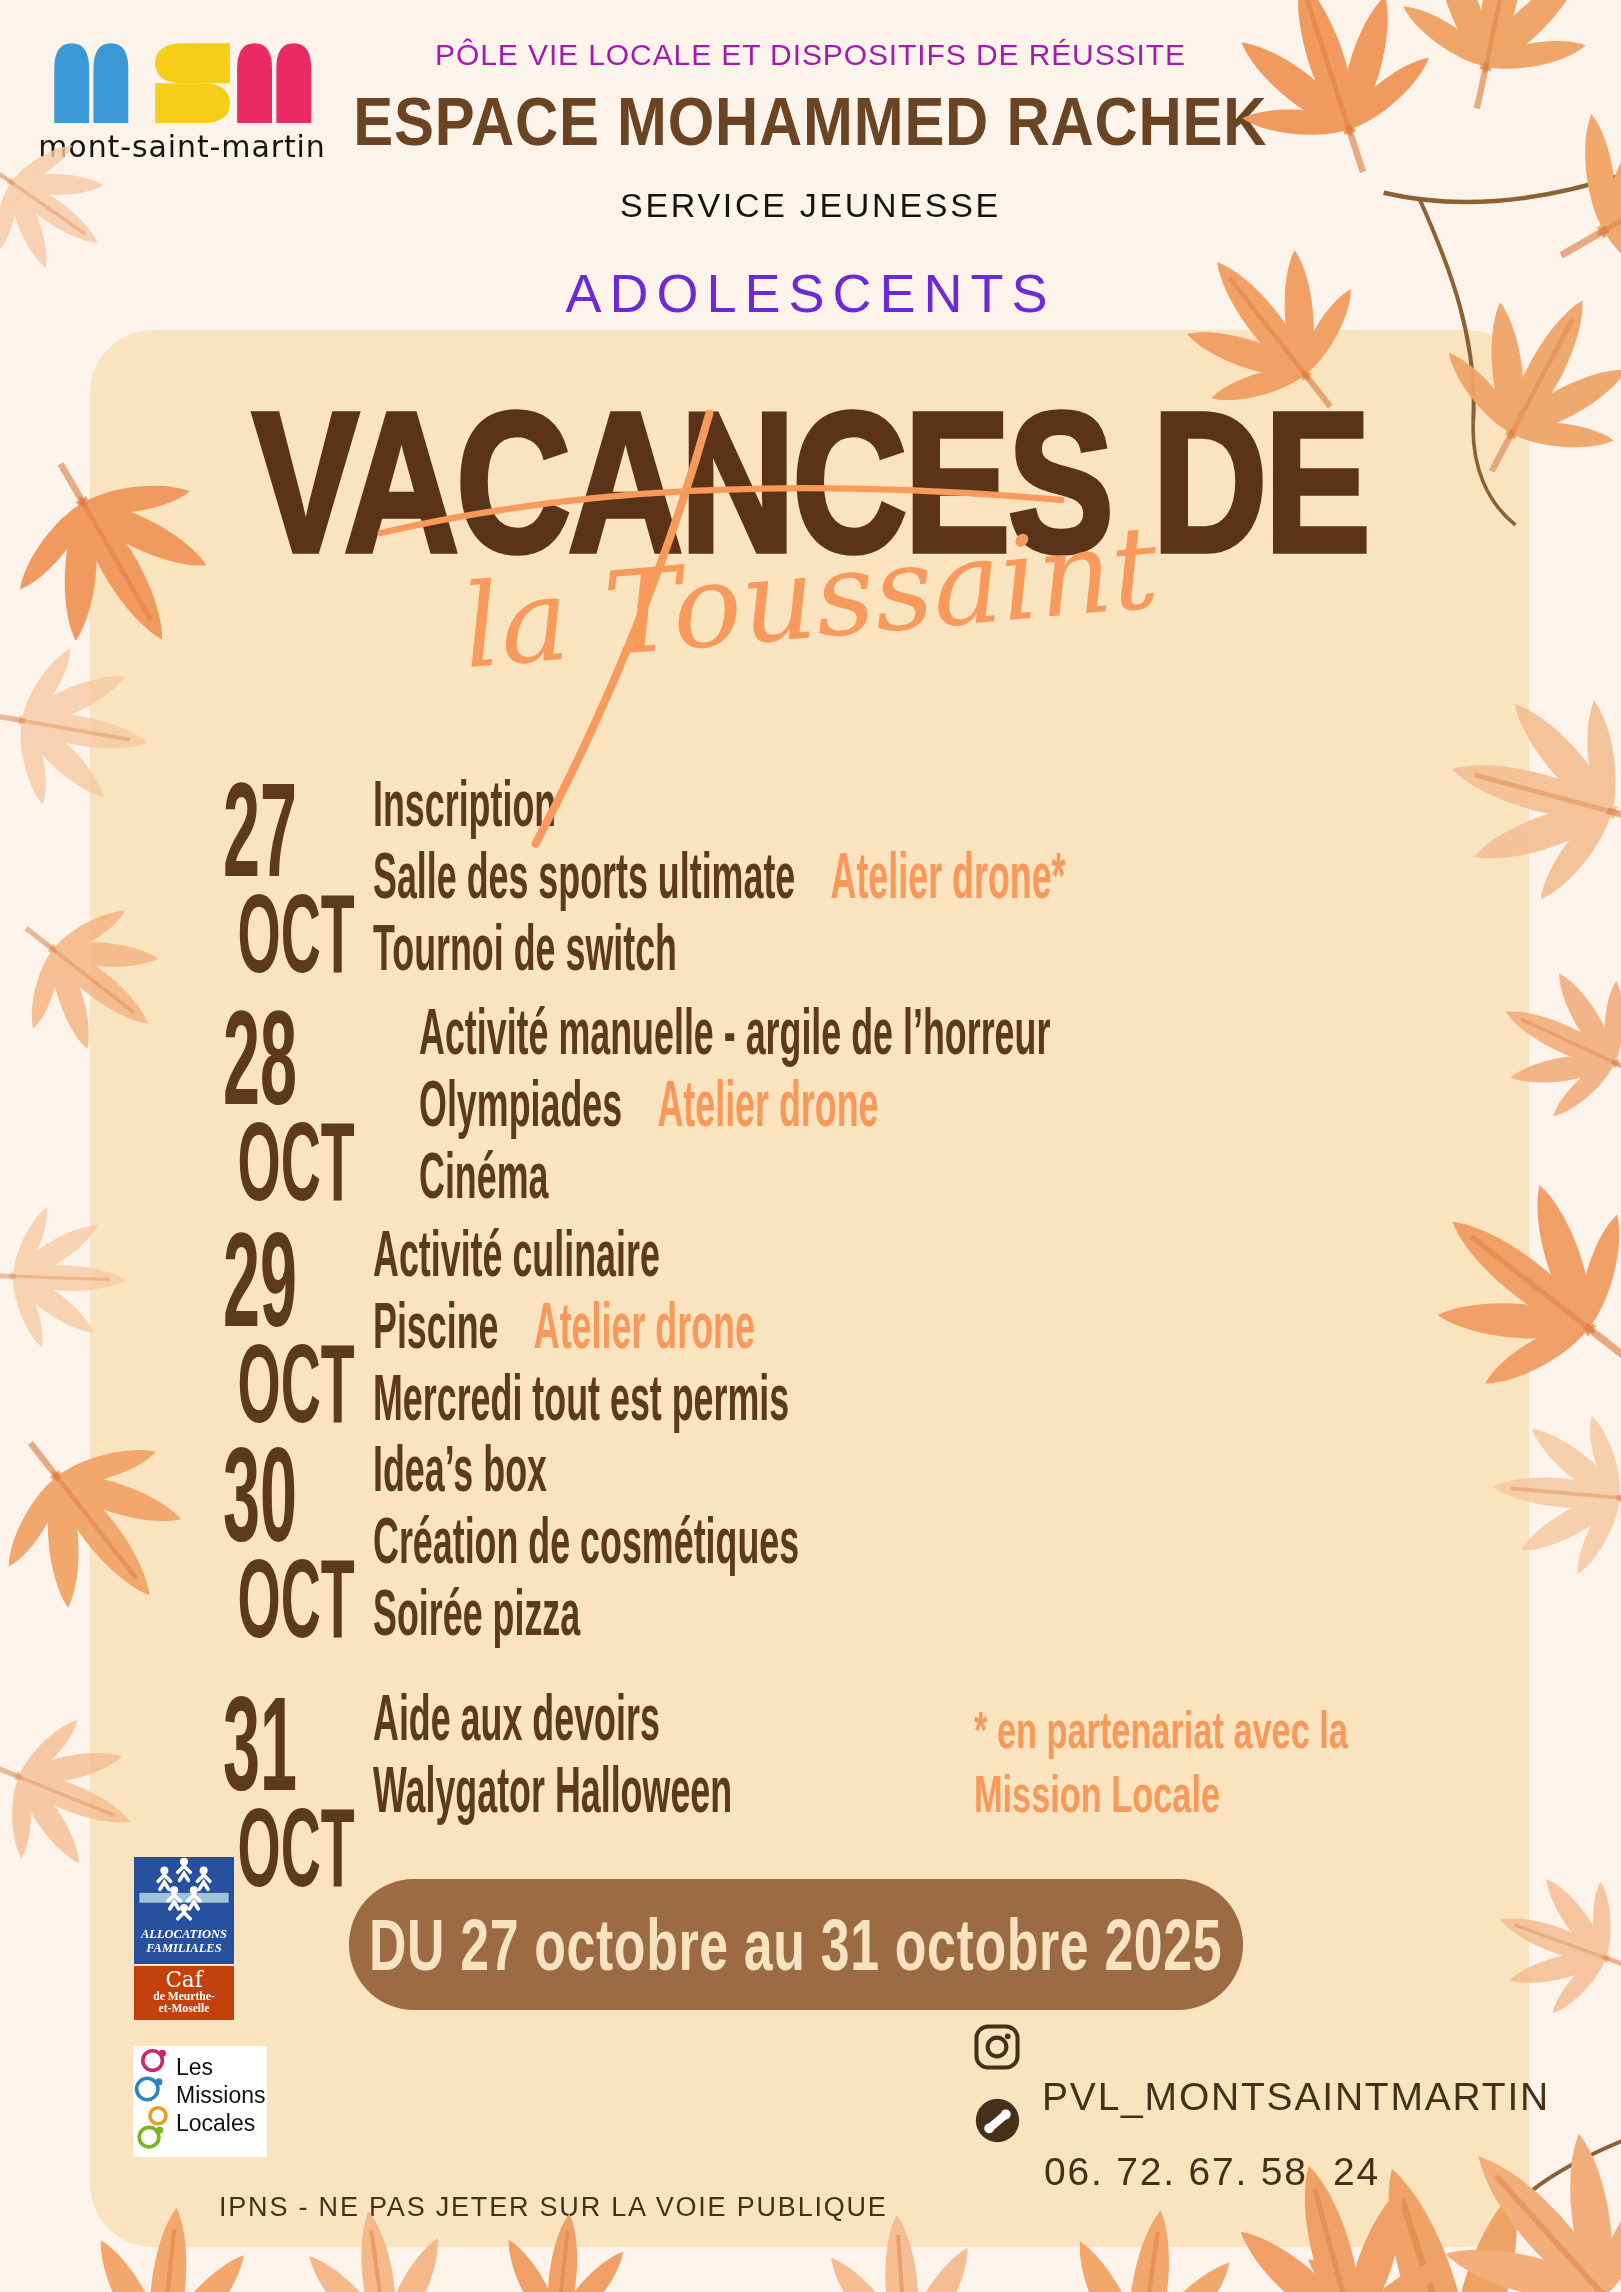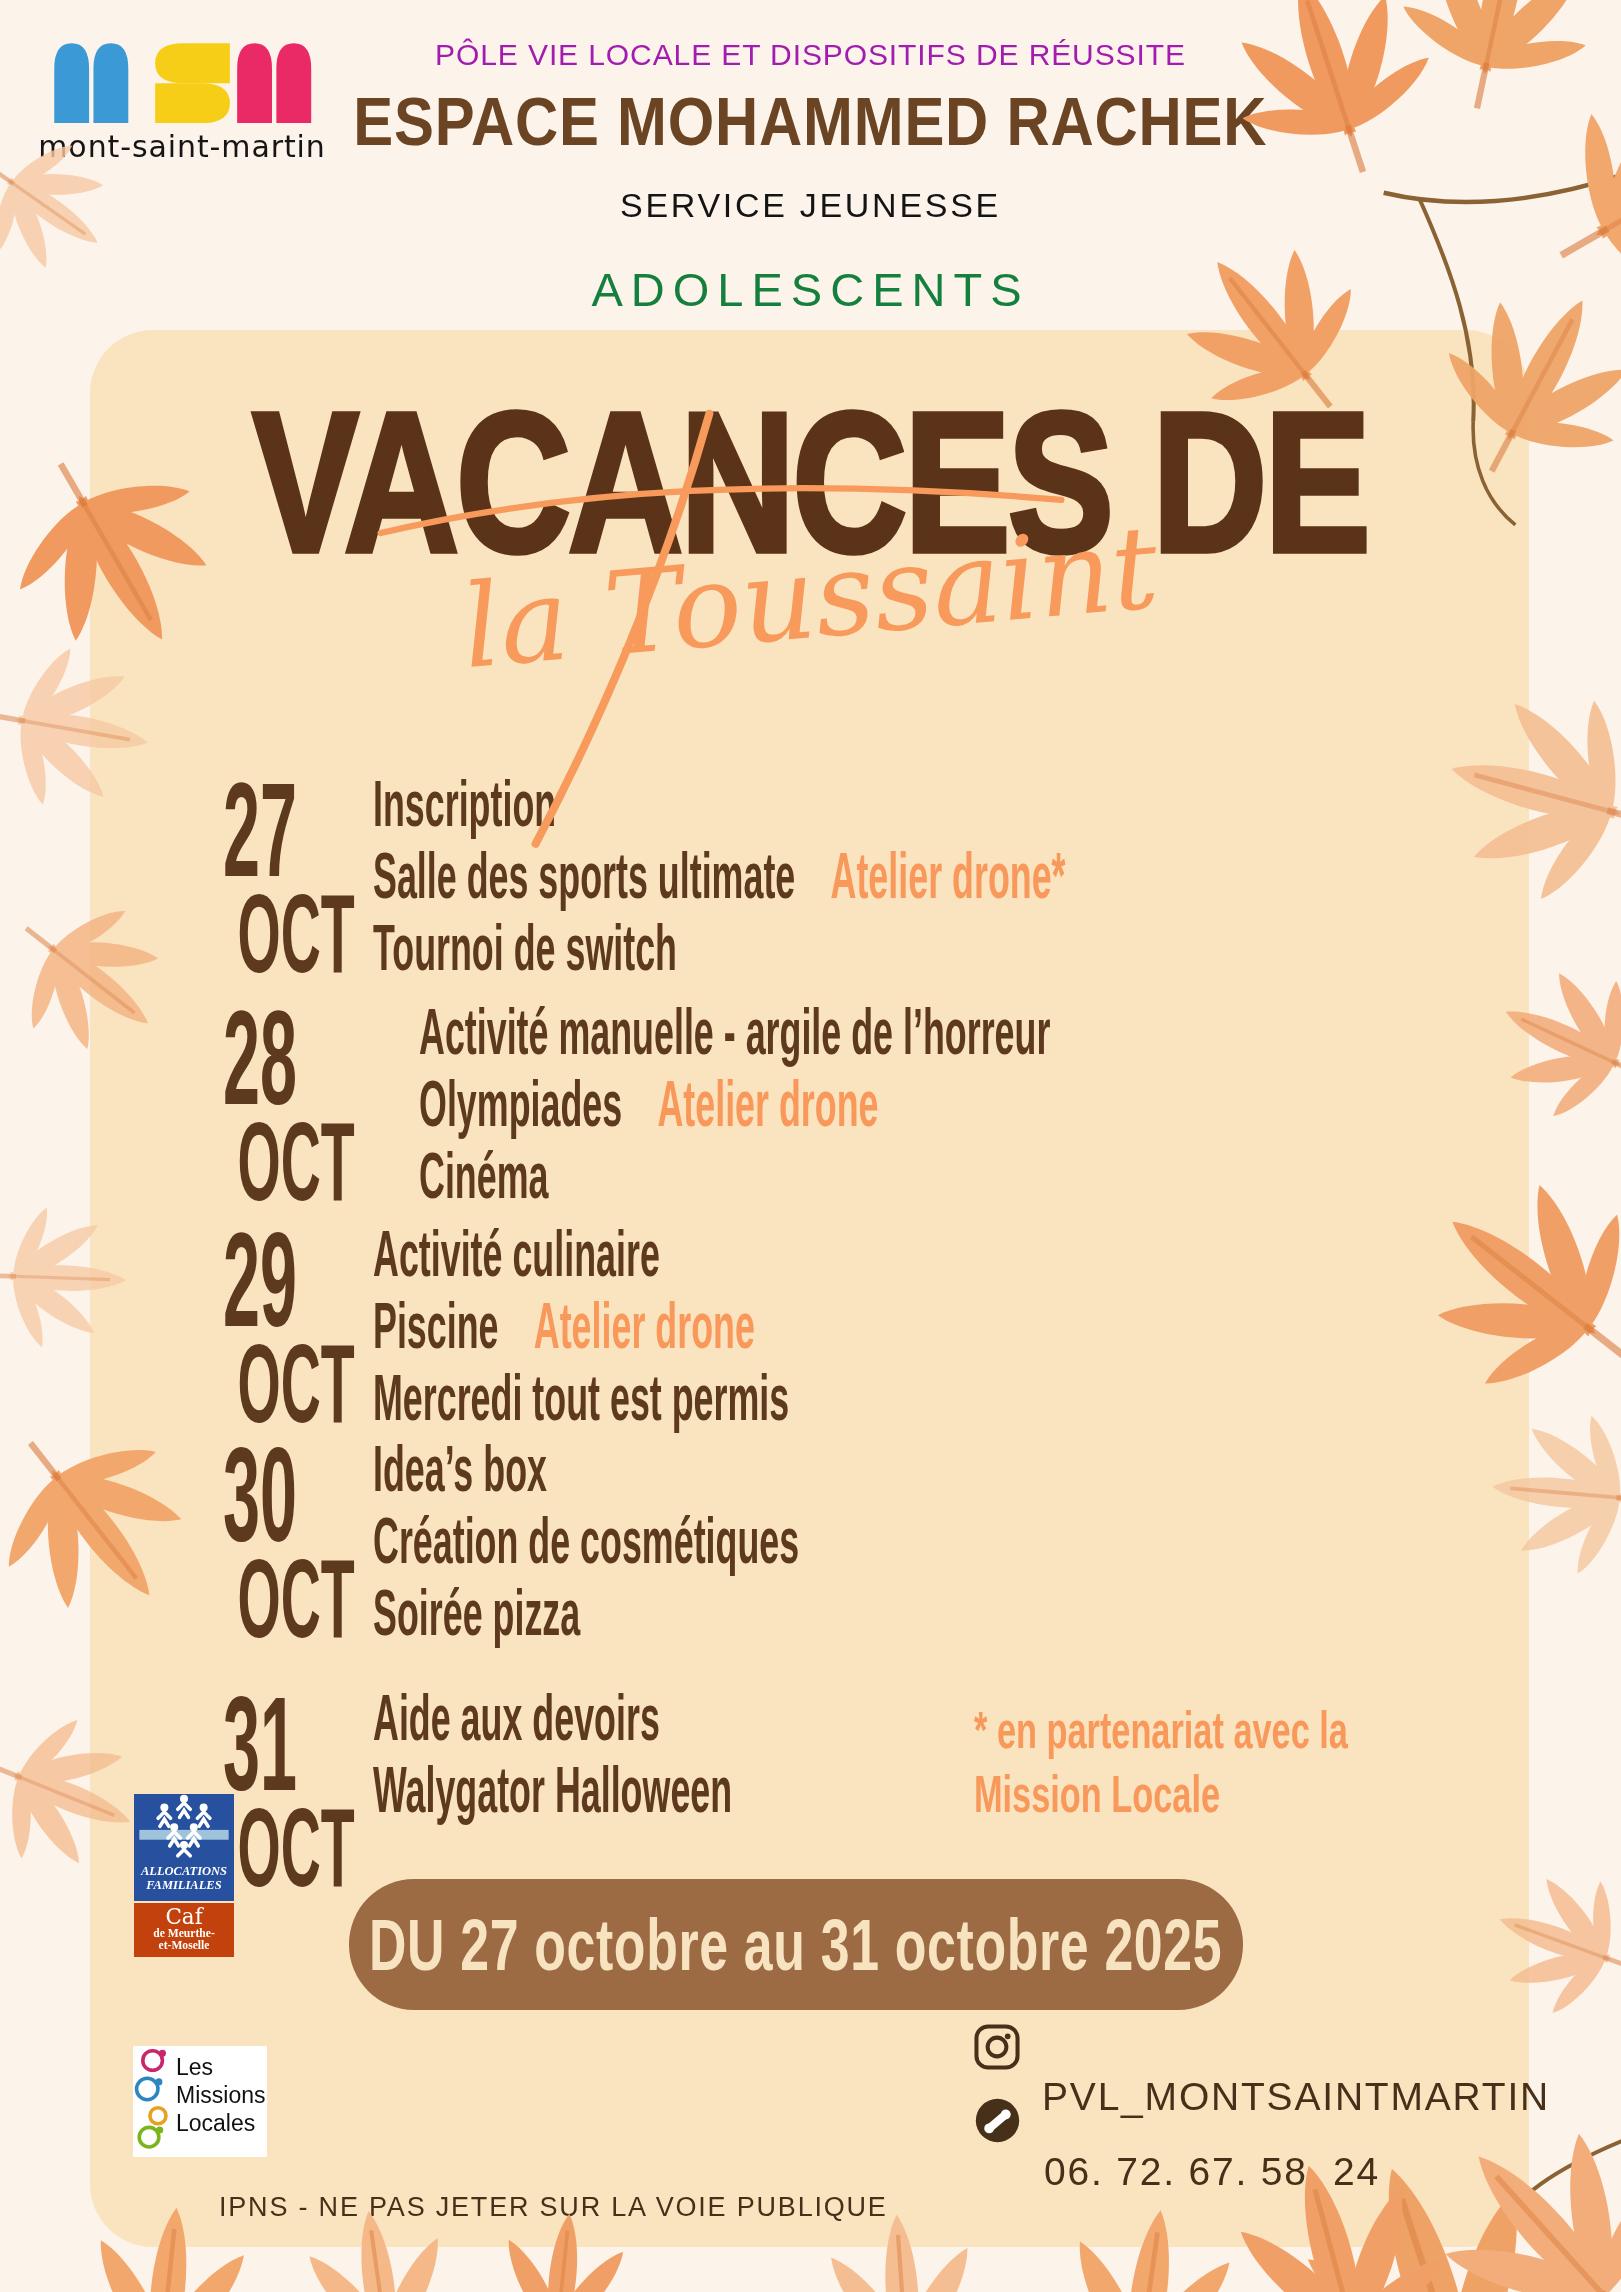--- a/index.html
+++ b/index.html
@@ -14,41 +14,41 @@
   .sxc{display:inline-block;white-space:nowrap;transform-origin:center center;}
   .s50{transform:scaleX(.50);} .s56{transform:scaleX(.56);}
   .s66{transform:scaleX(.66);} .s72{transform:scaleX(.72);} .s80{transform:scaleX(.80);}
   .s88{transform:scaleX(.88);}
 
   .card{left:90px;top:330px;width:1439px;height:1917px;background:#FAE3BF;border-radius:63px;}
 
   .h-pole{top:38px;font-size:30px;letter-spacing:0.9px;color:#a21caf;}
   .h-espace{top:82px;font-size:68px;font-weight:700;color:#6B4423;letter-spacing:0.9px;}
   .h-service{top:186px;font-size:34px;letter-spacing:2.7px;color:#141414;}
-  .h-adol{top:262px;font-size:47px;letter-spacing:8px;color:#15803d;}
+  .h-adol{top:262px;font-size:54px;letter-spacing:8px;color:#6d28d9;}
 
   .big-title{top:383px;font-size:199px;line-height:1;font-weight:700;color:#5B3318;
     letter-spacing:-3.6px;-webkit-text-stroke:5.4px #5B3318;}
   .script-title{top:530px;font-size:115px;color:#F79A5C;
     font-family:"DejaVu Serif","Liberation Serif",serif;font-style:italic;}
   .script-title .sxc{transform:rotate(-5deg);}
   .date{left:179px;width:161px;text-align:center;color:#5D3A1E;}
   .date .day{font-size:133px;line-height:.8;font-weight:700;}
   .date .mon{font-size:111px;line-height:.92;font-weight:700;}
   .acts{left:373px;color:#5D3A1E;}
   .line{height:72px;font-size:64px;font-weight:700;line-height:72px;}
   .accent{color:#F8995B;margin-left:63px;}
 
   .note{left:974px;color:#F8995B;font-weight:700;font-size:52px;line-height:64px;}
 
   .banner{left:349px;top:1879px;width:894px;height:131px;background:#9C6A43;border-radius:65px;
     display:flex;align-items:center;justify-content:center;}
   .banner .txt{font-size:72px;font-weight:700;color:#F8E3C1;letter-spacing:0.9px;}
 
-  .caf{left:134px;top:1794px;width:100px;height:163px;}
+  .caf{left:134px;top:1857px;width:100px;height:163px;}
   .caf .blue{position:absolute;top:0;left:0;width:100px;height:107px;background:#27519F;}
   .caf .alloc{position:absolute;top:70px;left:0;width:100px;text-align:center;color:#fff;
     font-family:"Liberation Serif",serif;font-style:italic;font-weight:700;font-size:12.5px;line-height:14.3px;}
   .caf .teal{position:absolute;top:109px;left:0;width:100px;height:54px;background:#c2410c;
     color:#fff;text-align:center;}
   .caf .cafname{font-family:"DejaVu Serif","Liberation Serif",serif;font-size:21.5px;line-height:23px;padding-top:1.8px;}
   .caf .region{font-size:11.6px;line-height:12.5px;font-weight:700;font-family:"Liberation Serif",serif;}
 
   .missions{left:133px;top:2046px;width:134px;height:111px;background:#ffffff;}
   .missions .mtxt{position:absolute;left:43px;top:7.2px;color:#111;font-size:23px;line-height:28px;}

